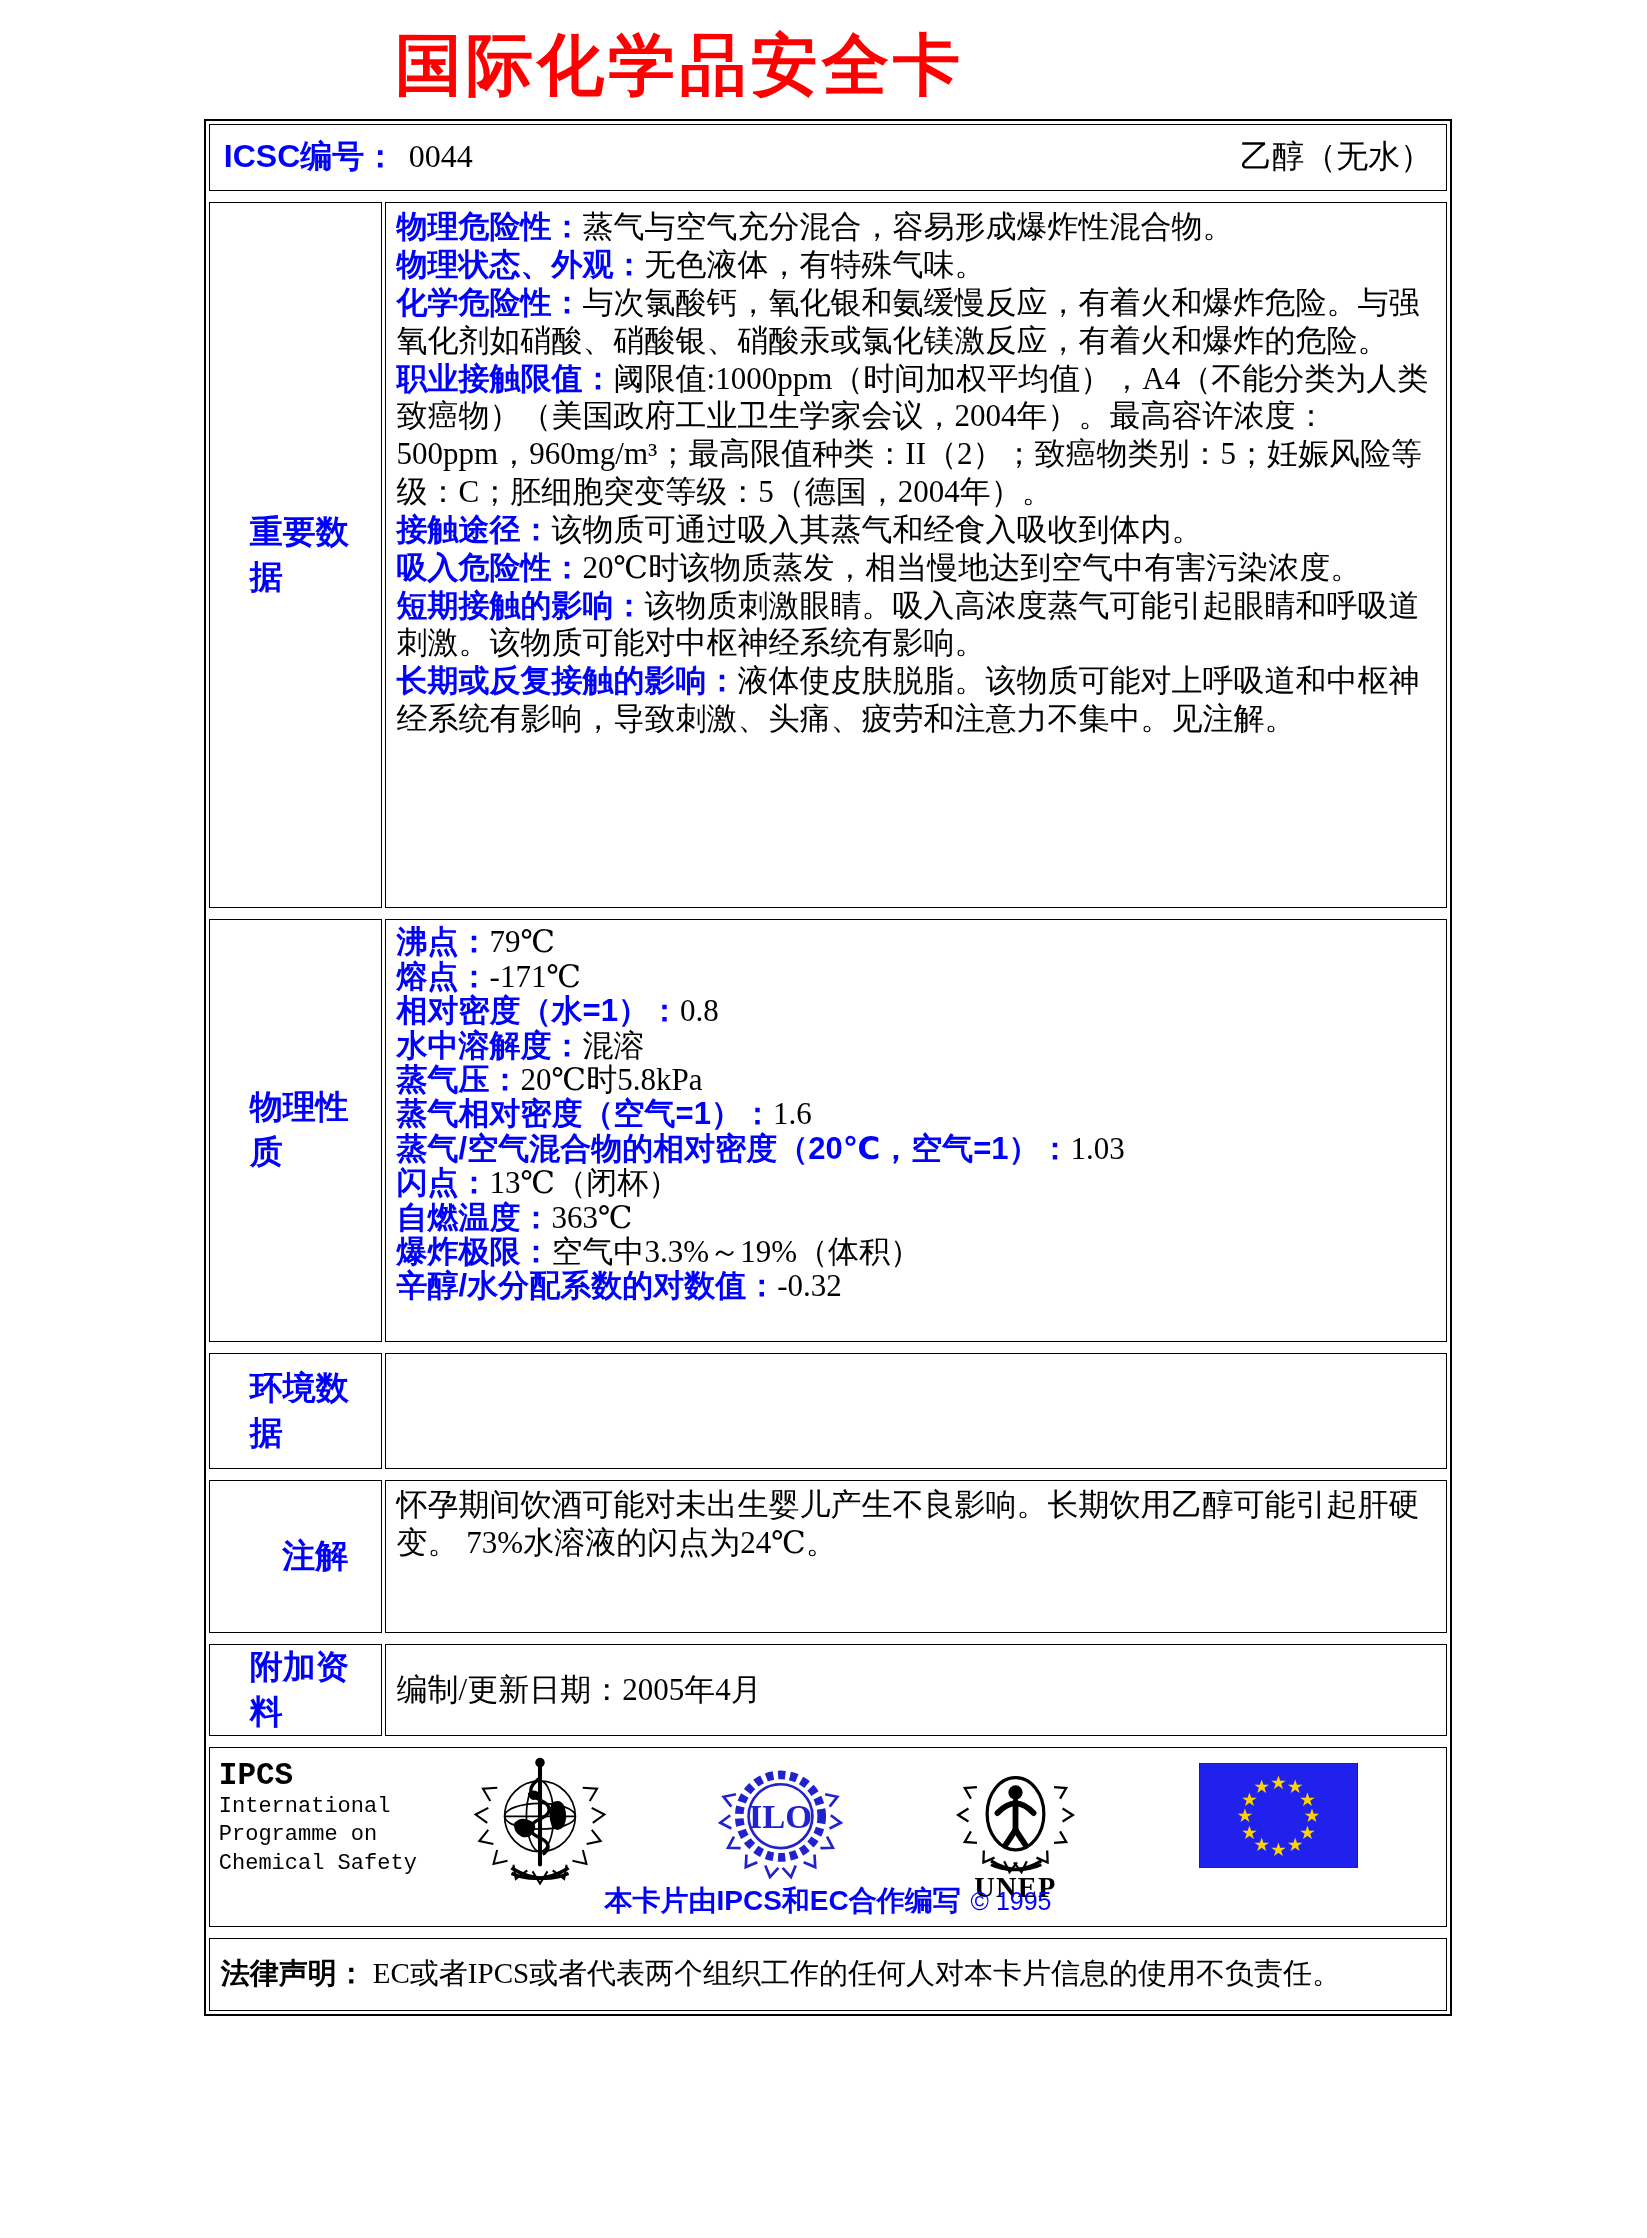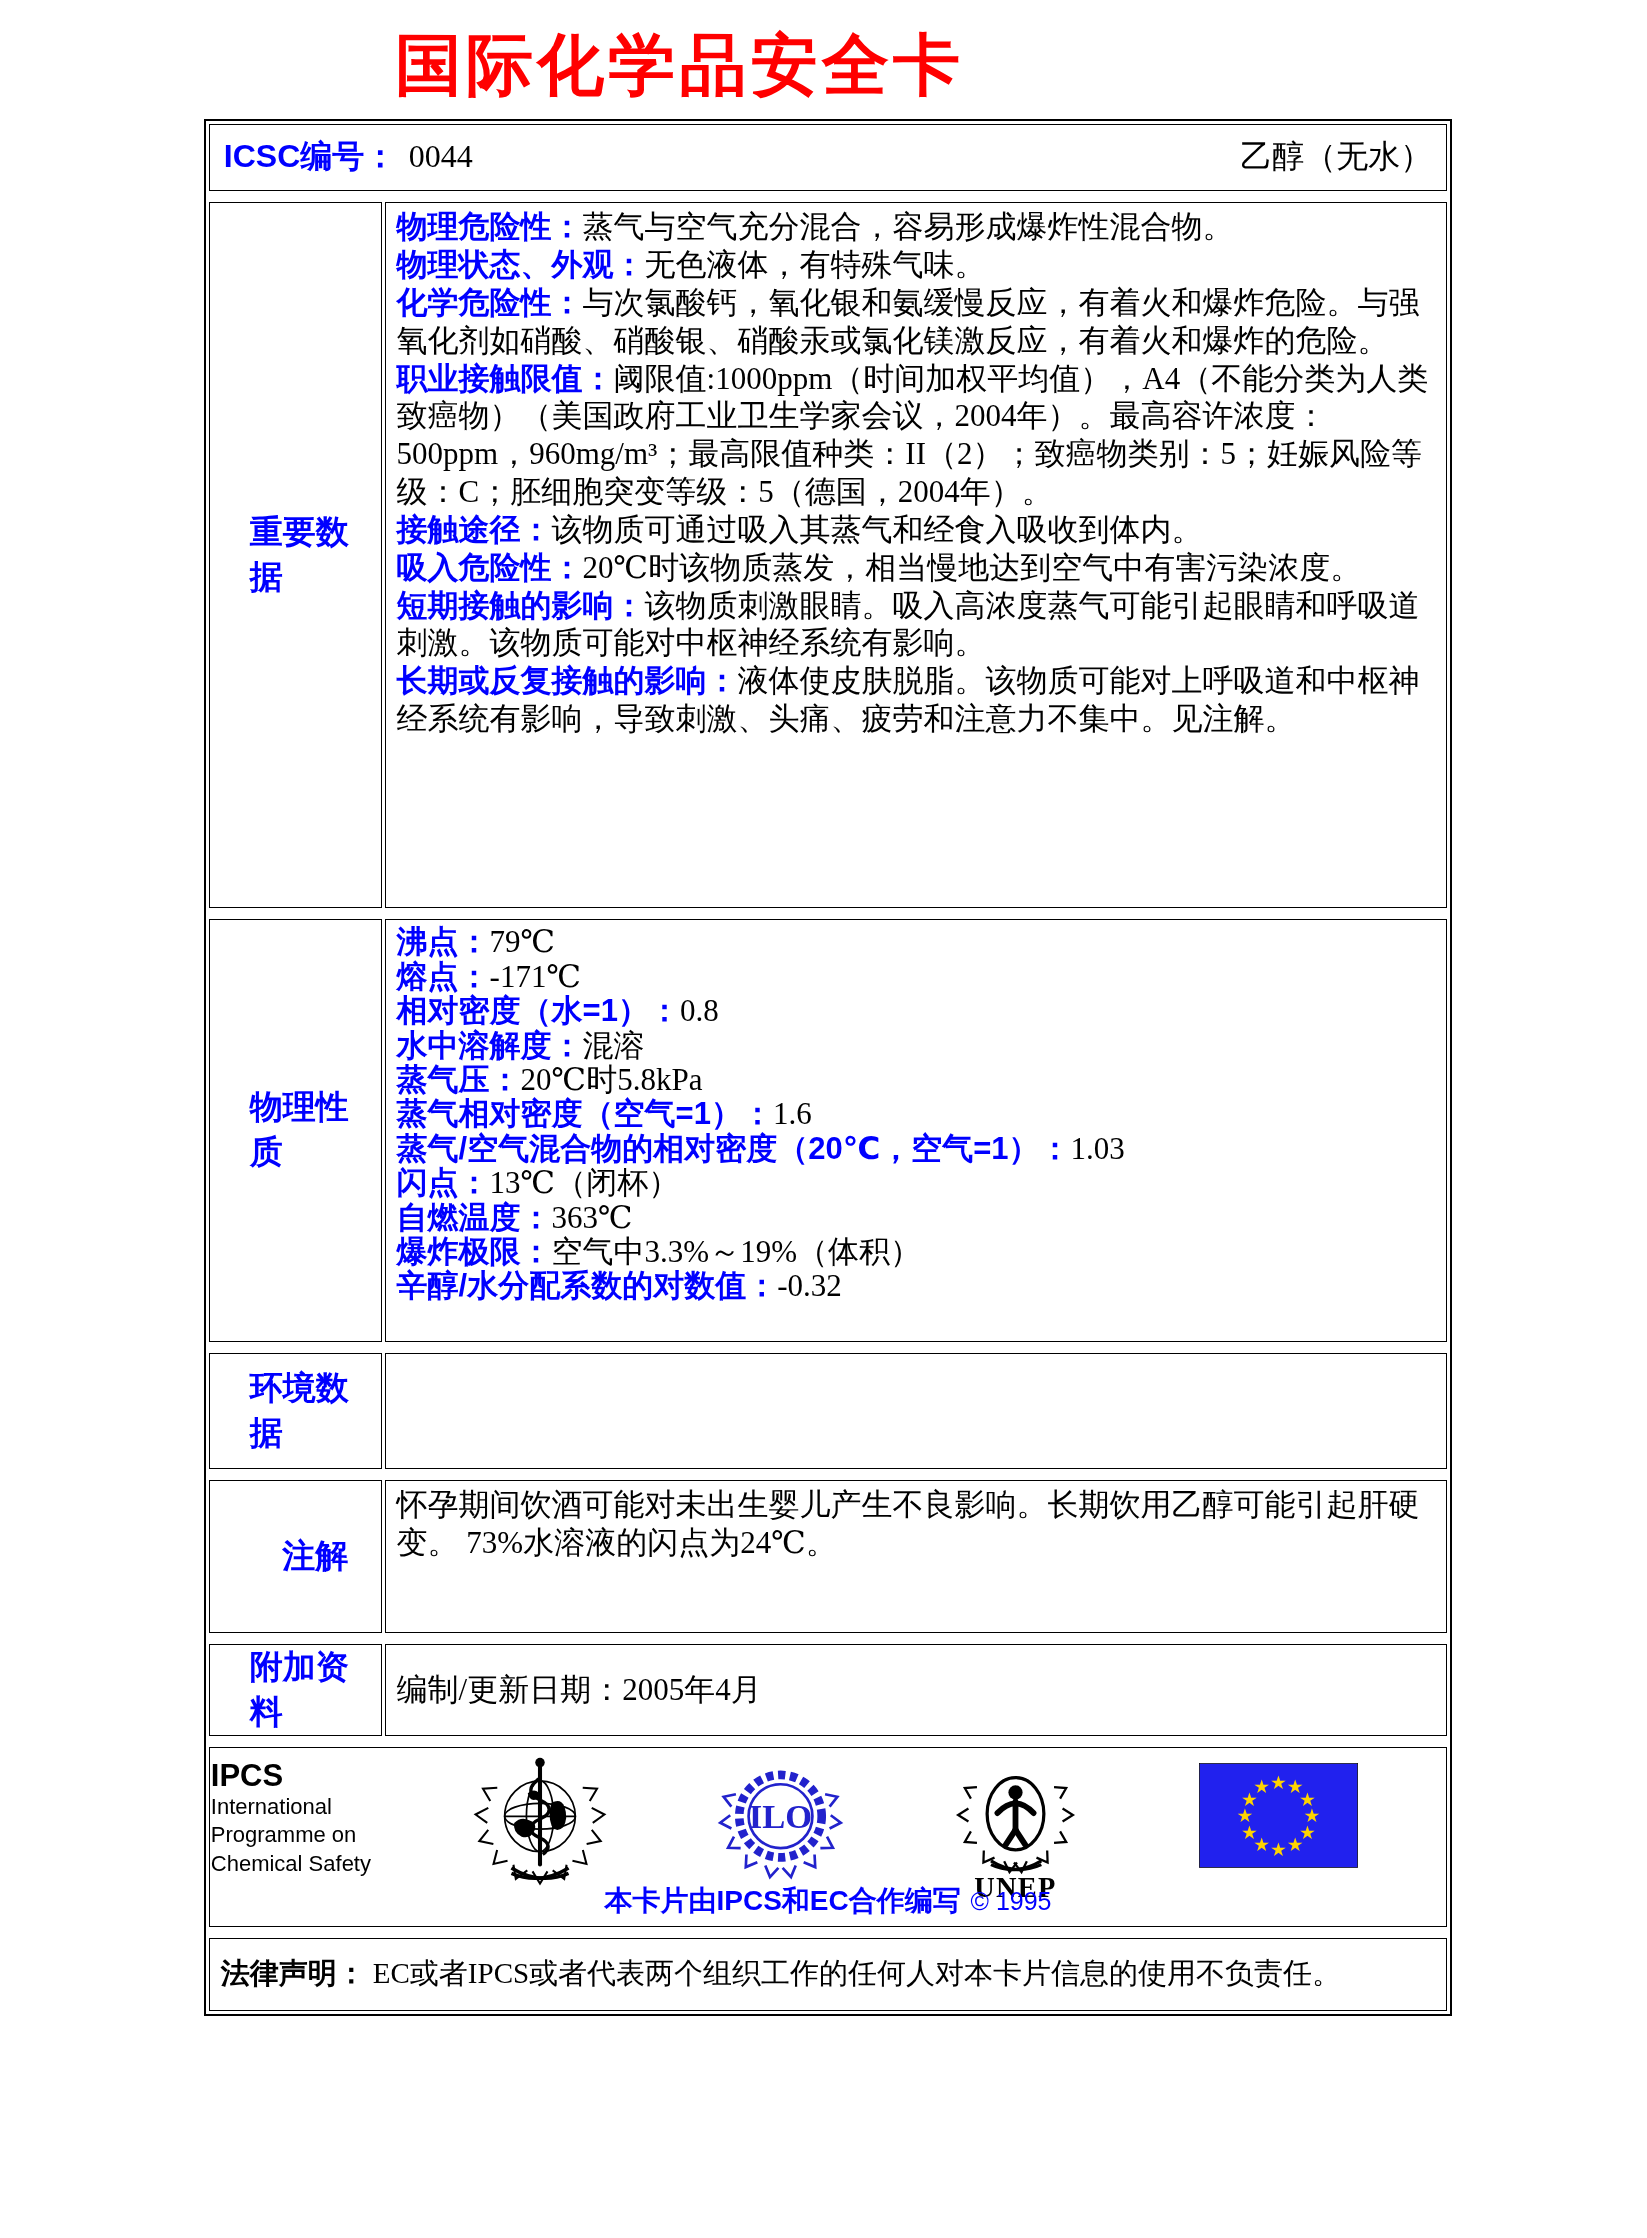--- a/index.html
+++ b/index.html
@@ -59,22 +59,22 @@
   .line { white-space:nowrap; }
 
   .legal-k {
     color:#000; font-weight:bold; font-size:29px;
     font-family:"Liberation Sans","DejaVu Sans",sans-serif;
     margin-right:7px; white-space:nowrap;
   }
 
   
   .ipcs-block {
-    position:absolute; left:1px; top:9.8px;
-    font-family:Liberation Sans, sans-serif;
+    position:absolute; left:9px; top:9.8px;
+    font-family:Liberation Mono, monospace;
   }
   .ipcs-acronym { font-size:31px; font-weight:bold; line-height:1.15; }
   .ipcs-line { font-size:22px; line-height:1.28; }
 
   .who-logo  { position:absolute; left:262px; top:2.8px; }
   .ilo-logo  { position:absolute; left:504px; top:2.8px; }
   .unep-logo { position:absolute; left:741px; top:2.8px; }
   .eu-flag   { position:absolute; left:989px; top:15.3px; }
 
   .footer-caption {

